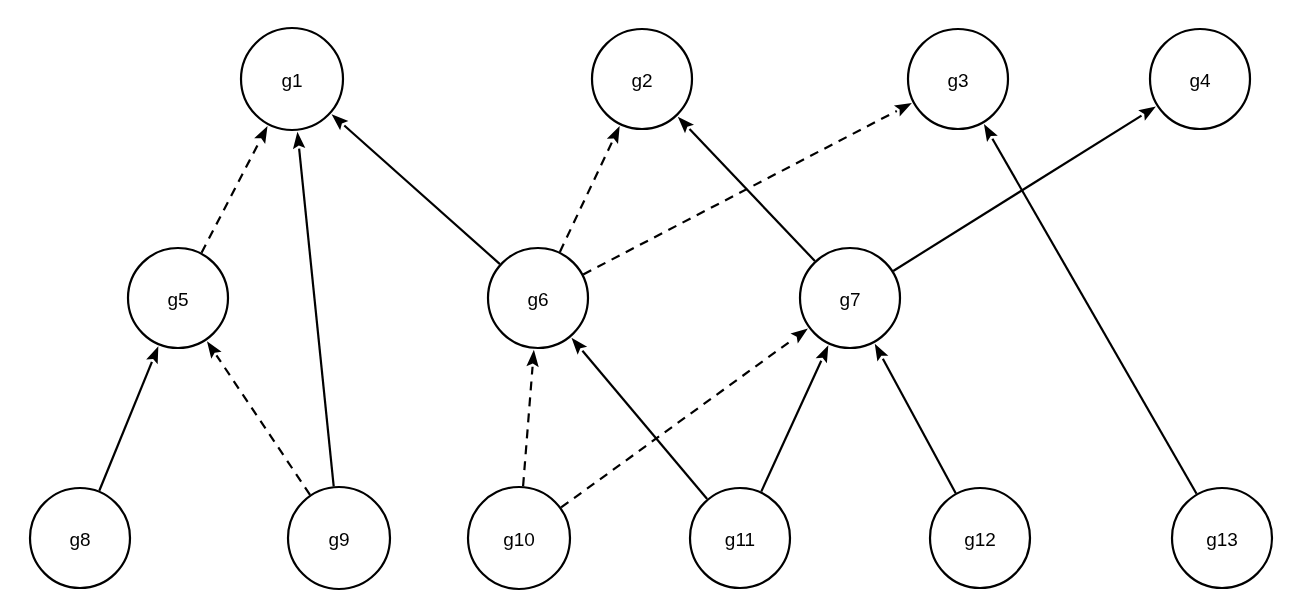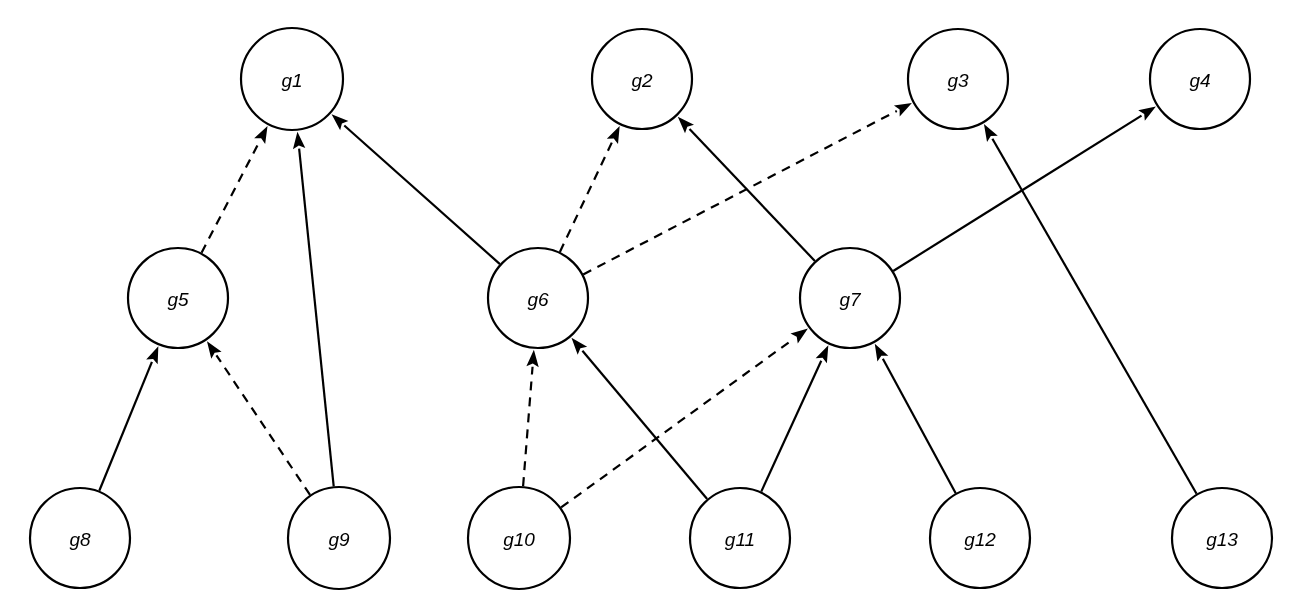--- a/index.html
+++ b/index.html
@@ -9,21 +9,20 @@
   }
   body {
     font-family: "Liberation Sans", sans-serif;
   }
   #canvas-wrap {
     position: relative;
     width: 1304px;
     height: 616px;
     background: #ffffff;
     overflow: hidden;
-    font-style: italic;
   }
   svg#graph {
     display: block;
     width: 1304px;
     height: 616px;
   }
   .node-circle {
     fill: #ffffff;
     stroke: #000000;
     stroke-width: 2.2;

